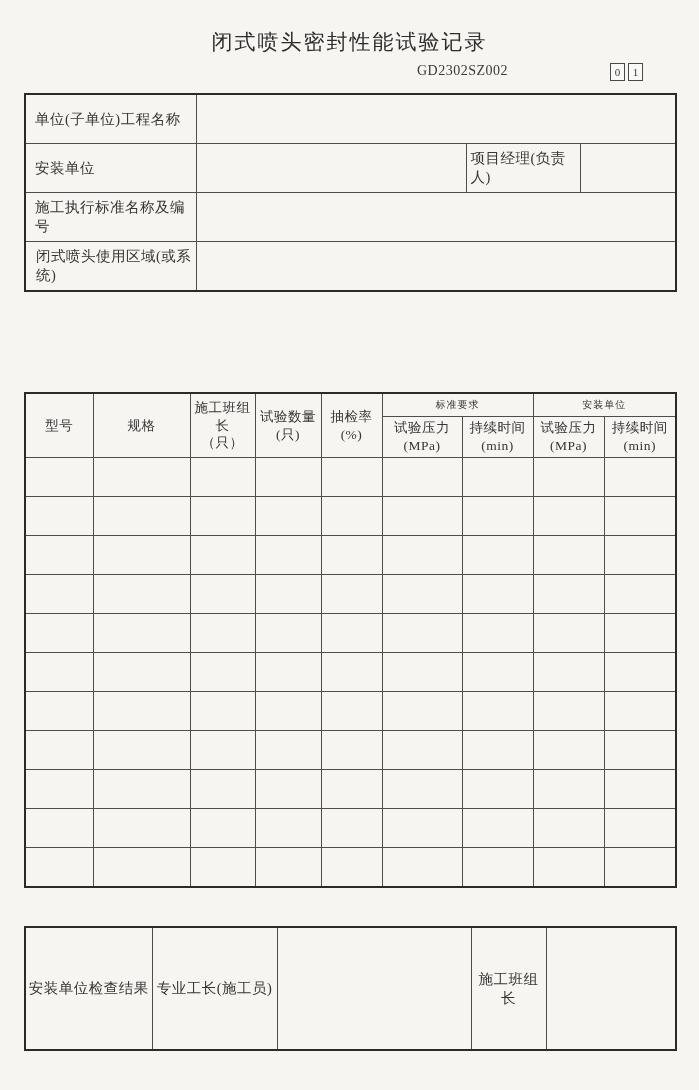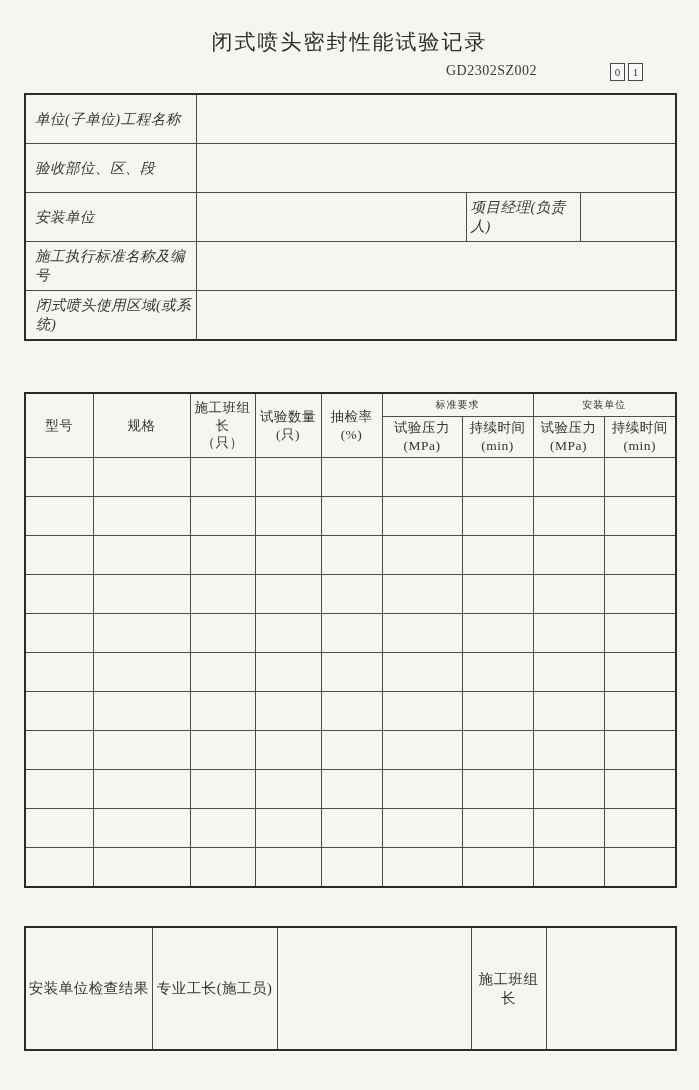--- a/index.html
+++ b/index.html
@@ -28,21 +28,20 @@
     text-align: center;
     font-size: 21px;
     font-weight: normal;
     letter-spacing: 2px;
     color: #2c2c2c;
   }
   .form-code {
     position: absolute;
     left: 417px; top: 63px;
     width: 120px;
-    text-align: right;
     font-size: 14px;
     color: #3a3a3a;
     letter-spacing: 0.5px;
   }
   .page-boxes {
     position: absolute;
     left: 610px; top: 63px;
     display: flex;
     gap: 3px;
   }
@@ -70,21 +69,21 @@
     color: #363636;
     overflow: hidden;
   }
   .info-table, .test-table, .footer-table {
     border: 2px solid #2b2b2b;
     left: 24px;
     width: 651px;
   }
   
   .info-table { top: 93px; }
-  .info-table td { height: 48px; font-style: italic; }
+  .info-table td { height: 48px; }
   .info-label {
     text-align: left;
     padding-left: 9px;
     font-size: 14.5px;
     letter-spacing: 0.5px;
   }
   .info-value { background: transparent; }
   
   .test-table { top: 392px; }
   .test-table th, .test-table td {
@@ -129,24 +128,20 @@
   <table class="info-table">
     <colgroup>
       <col style="width:171px">
         <col style="width:270px">
         <col style="width:114px">
         <col style="width:96px">
     </colgroup>
     <tbody>
         <tr>
       <td class="info-label">单位(子单位)工程名称</td>
-      <td class="info-value" colspan="3"></td>
-    </tr>
-    <tr>
-      <td class="info-label">验收部位、区、段</td>
       <td class="info-value" colspan="3"></td>
     </tr>
     <tr>
       <td class="info-label">安装单位</td>
       <td class="info-value"></td>
       <td class="info-label" style="padding-left:4px;">项目经理(负责人)</td>
       <td class="info-value"></td>
     </tr>
     <tr>
       <td class="info-label">施工执行标准名称及编号</td>

